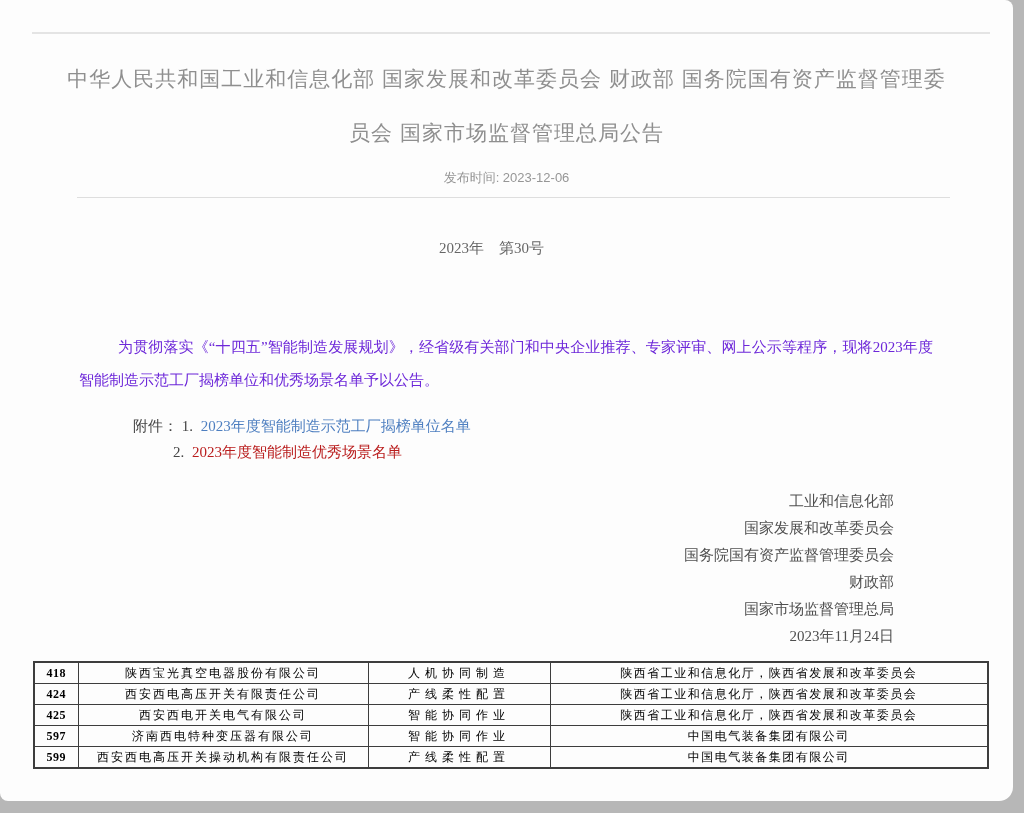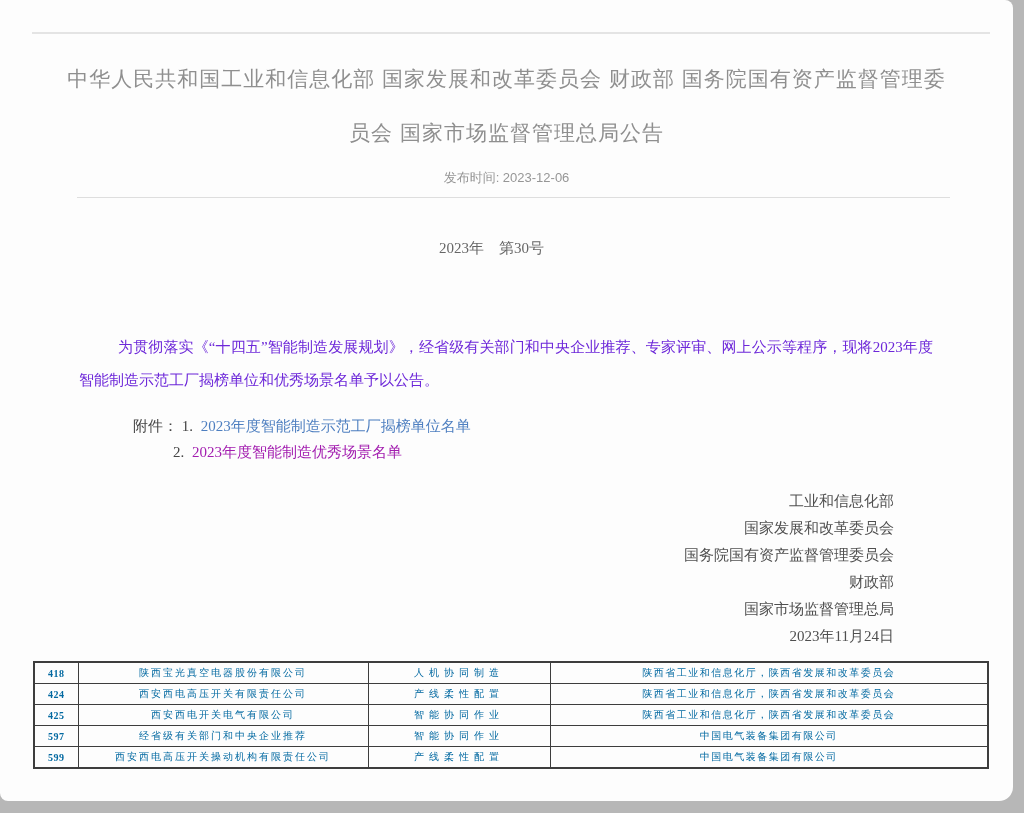--- a/index.html
+++ b/index.html
@@ -102,22 +102,22 @@
     line-height: 27px;
     color: #4f4f4f;
   }
   table.award-table {
     position: absolute;
     top: 661px;
     left: 33px;
     width: 954px;
     border-collapse: collapse;
     table-layout: fixed;
-    font-size: 10px;
-    color: #0369a1;
+    font-size: 12px;
+    color: #000000;
     border: 2px solid #3d3d3d;
   }
   table.award-table td {
     border: 1px solid #3d3d3d;
     height: 20px;
     text-align: center;
     vertical-align: middle;
     padding: 0 2px;
     overflow: hidden;
     white-space: nowrap;
@@ -148,21 +148,21 @@
   <p class="body-para">为贯彻落实《“十四五”智能制造发展规划》，经省级有关部门和中央企业推荐、专家评审、网上公示等程序，现将2023年度智能制造示范工厂揭榜单位和优秀场景名单予以公告。</p>
 
   <div class="attachments">
     <div class="att-line">
       <span class="att-label">附件：</span>
       <span class="att-no">1.</span>
       <a class="att-link" style="color: rgb(78, 127, 192);">2023年度智能制造示范工厂揭榜单位名单</a>
     </div>
     <div class="att-line att-line-2">
       <span class="att-no">2.</span>
-      <a class="att-link" style="color: #a21caf;">2023年度智能制造优秀场景名单</a>
+      <a class="att-link" style="color: #b91c1c;">2023年度智能制造优秀场景名单</a>
     </div>
   </div>
 
   <div class="signature">
     <div>工业和信息化部</div>
     <div>国家发展和改革委员会</div>
     <div>国务院国有资产监督管理委员会</div>
     <div>财政部</div>
     <div>国家市场监督管理总局</div>
     <div>2023年11月24日</div>
@@ -189,21 +189,21 @@
           <td class="cell-recommender">陕西省工业和信息化厅，陕西省发展和改革委员会</td>
         </tr>
         <tr>
           <td class="cell-no">425</td>
           <td class="cell-company">西安西电开关电气有限公司</td>
           <td class="cell-scene">智能协同作业</td>
           <td class="cell-recommender">陕西省工业和信息化厅，陕西省发展和改革委员会</td>
         </tr>
         <tr>
           <td class="cell-no">597</td>
-          <td class="cell-company">经省级有关部门和中央企业推荐</td>
+          <td class="cell-company">济南西电特种变压器有限公司</td>
           <td class="cell-scene">智能协同作业</td>
           <td class="cell-recommender">中国电气装备集团有限公司</td>
         </tr>
         <tr>
           <td class="cell-no">599</td>
           <td class="cell-company">西安西电高压开关操动机构有限责任公司</td>
           <td class="cell-scene">产线柔性配置</td>
           <td class="cell-recommender">中国电气装备集团有限公司</td>
         </tr>
       </tbody>

